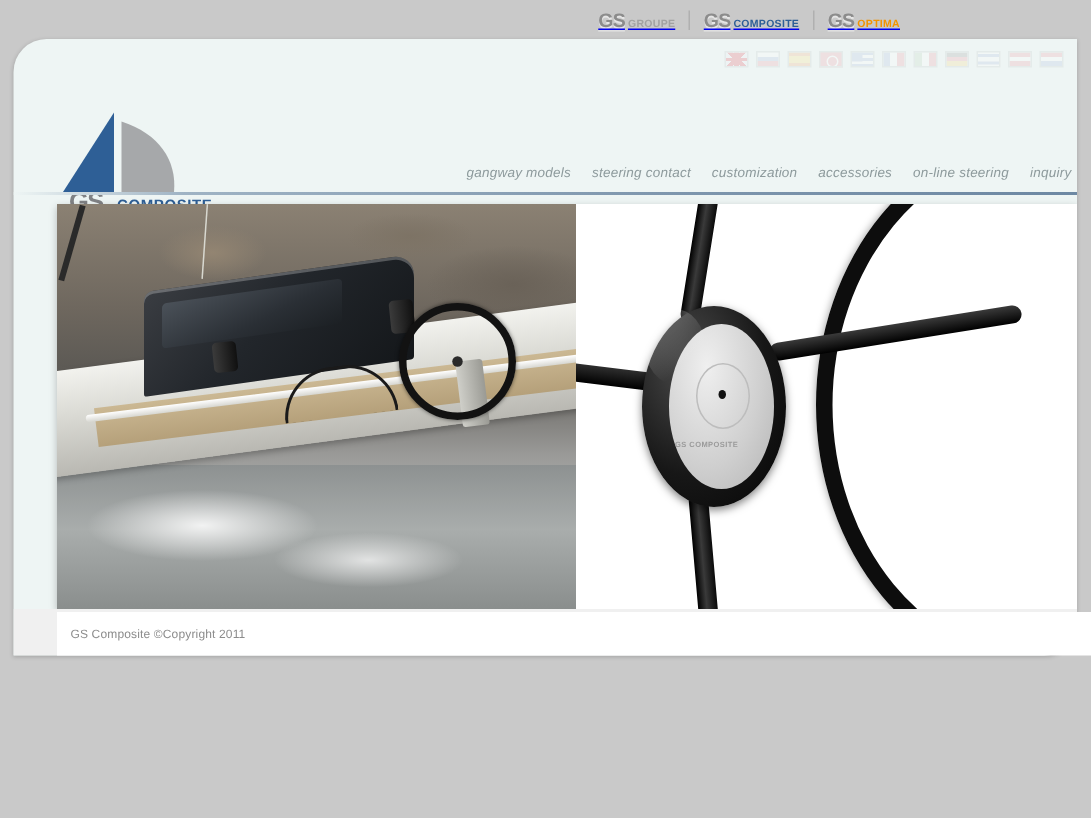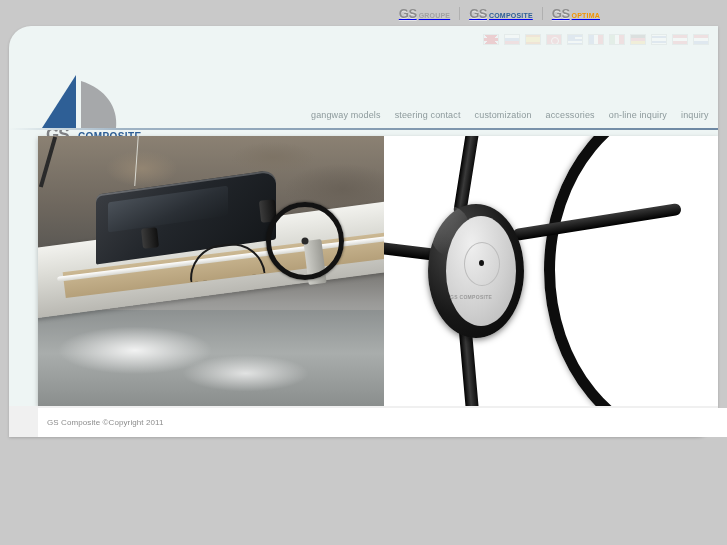--- a/index.html
+++ b/index.html
@@ -87,21 +87,21 @@
   .fl-at{background:linear-gradient(to bottom,#f0b9bd 0 33%,#fbfbfb 33% 66%,#f0b9bd 66% 100%);}
   .fl-nl{background:linear-gradient(to bottom,#f0b9bd 0 33%,#fbfbfb 33% 66%,#c5d2e8 66% 100%);}
 
   
   .logo { position:absolute; left:19px; top:47px; width:150px; height:75px; }
   .logo svg { display:block; }
 
   
   .nav {
     position:absolute; left:295px; top:84px;
-    display:flex; align-items:center; gap:0;
+    display:flex; align-items:center; gap:0;font-style:italic;
   }
   .nav a {
     font-size:9px; color:#8d9a9c; text-decoration:none;
     padding:0 7px; letter-spacing:.15px; white-space:nowrap;
   }
   .navline {
     position:absolute; left:0; top:102px; width:709px; height:2px;
     background:linear-gradient(to right,#eef5f4 0%, #9fb3c4 16%, #7f97ae 60%, #6d88a3 100%);
   }
 
@@ -255,21 +255,21 @@
       <text x="18" y="67" font-family="Liberation Sans, sans-serif" font-size="17" font-weight="bold" fill="#808285" letter-spacing="-1">GS</text>
       <text x="50" y="67" font-family="Liberation Sans, sans-serif" font-size="10" font-weight="bold" fill="#2e5f96" letter-spacing="0.4">COMPOSITE</text>
     </svg>
   </a>
 
   <nav class="nav">
     <a href="#">gangway models</a>
     <a href="#">steering contact</a>
     <a href="#">customization</a>
     <a href="#">accessories</a>
-    <a href="#">on-line inquiry</a>
+    <a href="#">on-line steering</a>
     <a href="#">inquiry</a>
   </nav>
 
   <div class="navline"></div>
 
   <div class="hero">
     <div class="halves">
 
       <div class="photo photo-boat">
         <div class="bp-bg"></div>

